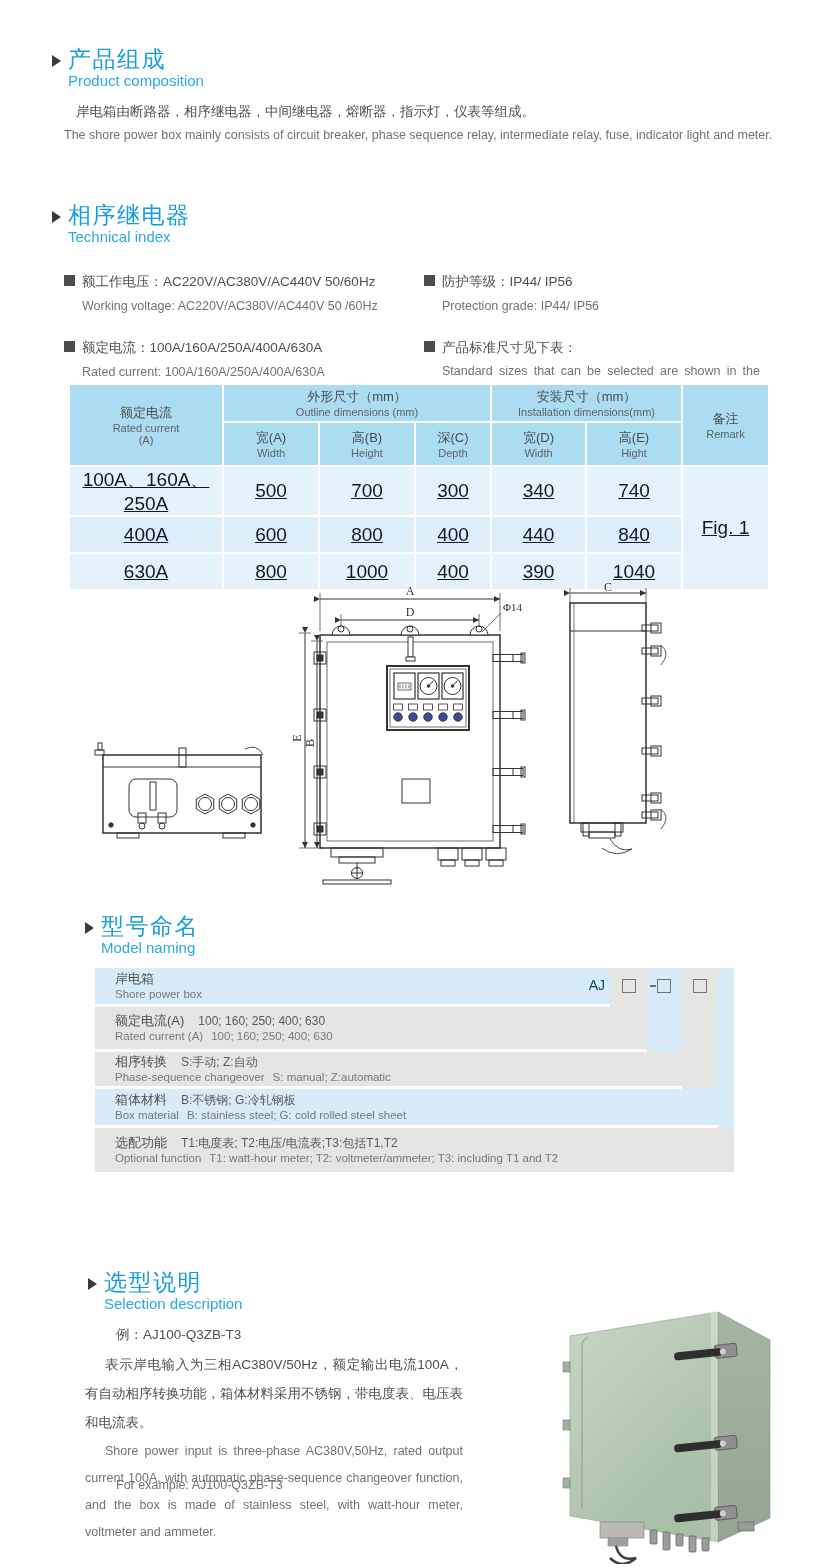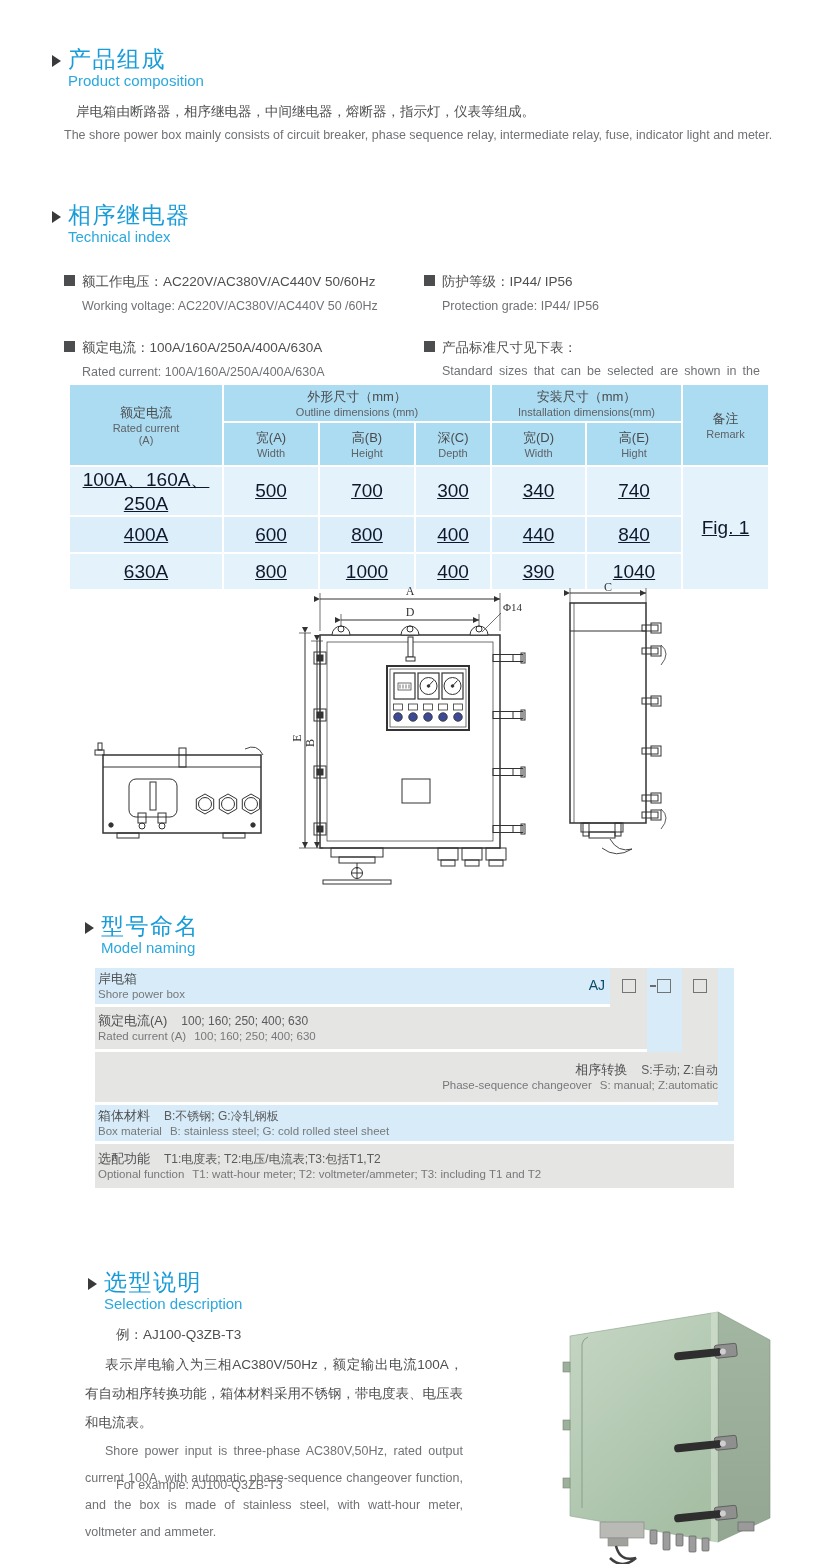--- a/index.html
+++ b/index.html
@@ -26,21 +26,21 @@
   table.dims th,table.dims td{border:2px solid #ffffff;text-align:center;vertical-align:middle;padding:0;}
   table.dims th{background:#abdcf2;font-weight:normal;}
   table.dims td{background:#e4f2fb;}
   tr.alt td{background:#dceefa;}
   .tc{font-size:13px;color:#4a4b4d;}
   .te{font-size:11px;color:#5f6165;}
   .tv{font-size:19px;color:#0f172a;text-decoration:underline;}
   
   .naming{position:absolute;left:95px;top:968px;width:660px;height:252px;}
   .nrow{position:relative;z-index:1;display:flex;flex-direction:column;justify-content:center;
-        padding-left:3px;box-sizing:border-box;margin-bottom:3px;}
+        padding-left:20px;box-sizing:border-box;margin-bottom:3px;}
   .nblue{background:#d7ecf8;} .ngray{background:#e5e5e3;}
   .strip{position:absolute;top:0;z-index:0;}
   .nl-cn{font-size:13px;color:#4f5052;line-height:16px;white-space:nowrap;}
   .nl-en{font-size:11.5px;color:#77787a;line-height:15px;white-space:nowrap;}
   .nval{margin-left:14px;font-size:12px;color:#5a5b5d;}
   .nval-en{margin-left:8px;font-size:11.5px;color:#77787a;}
   .code-prefix{position:absolute;z-index:2;left:468px;top:9px;width:42px;text-align:right;
                font-size:14px;color:#0c4a6e;}
   .mbox{position:absolute;z-index:2;top:11px;width:12px;height:12px;border:1px solid #737476;}
   .mdash{position:absolute;z-index:2;top:17px;width:6px;height:2px;background:#6b6c6e;}
@@ -371,21 +371,21 @@
     <span class="mbox" style="left:598px;"></span>
 
     <div class="nrow nblue" style="width:515px;height:36px;">
       <div class="nl-cn"><span>岸电箱</span></div>
       <div class="nl-en"><span>Shore power box</span></div>
     </div>
     <div class="nrow ngray" style="width:552px;height:42px;">
       <div class="nl-cn"><span>额定电流(A)</span><span class="nval">100; 160; 250; 400; 630</span></div>
       <div class="nl-en"><span>Rated current (A)</span><span class="nval-en">100; 160; 250; 400; 630</span></div>
     </div>
-    <div class="nrow ngray" style="width:623px;height:50px;text-align:right;">
+    <div class="nrow ngray" style="width:623px;height:34px;">
       <div class="nl-cn"><span>相序转换</span><span class="nval">S:手动; Z:自动</span></div>
       <div class="nl-en"><span>Phase-sequence changeover</span><span class="nval-en">S: manual;  Z:automatic</span></div>
     </div>
     <div class="nrow nblue" style="width:639px;height:36px;">
       <div class="nl-cn"><span>箱体材料</span><span class="nval">B:不锈钢;  G:冷轧钢板</span></div>
       <div class="nl-en"><span>Box material</span><span class="nval-en">B: stainless steel; G: cold rolled steel sheet</span></div>
     </div>
     <div class="nrow ngray" style="width:639px;height:44px;">
       <div class="nl-cn"><span>选配功能</span><span class="nval">T1:电度表;  T2:电压/电流表;T3:包括T1,T2</span></div>
       <div class="nl-en"><span>Optional function</span><span class="nval-en">T1: watt-hour meter; T2: voltmeter/ammeter; T3: including T1 and T2</span></div>

